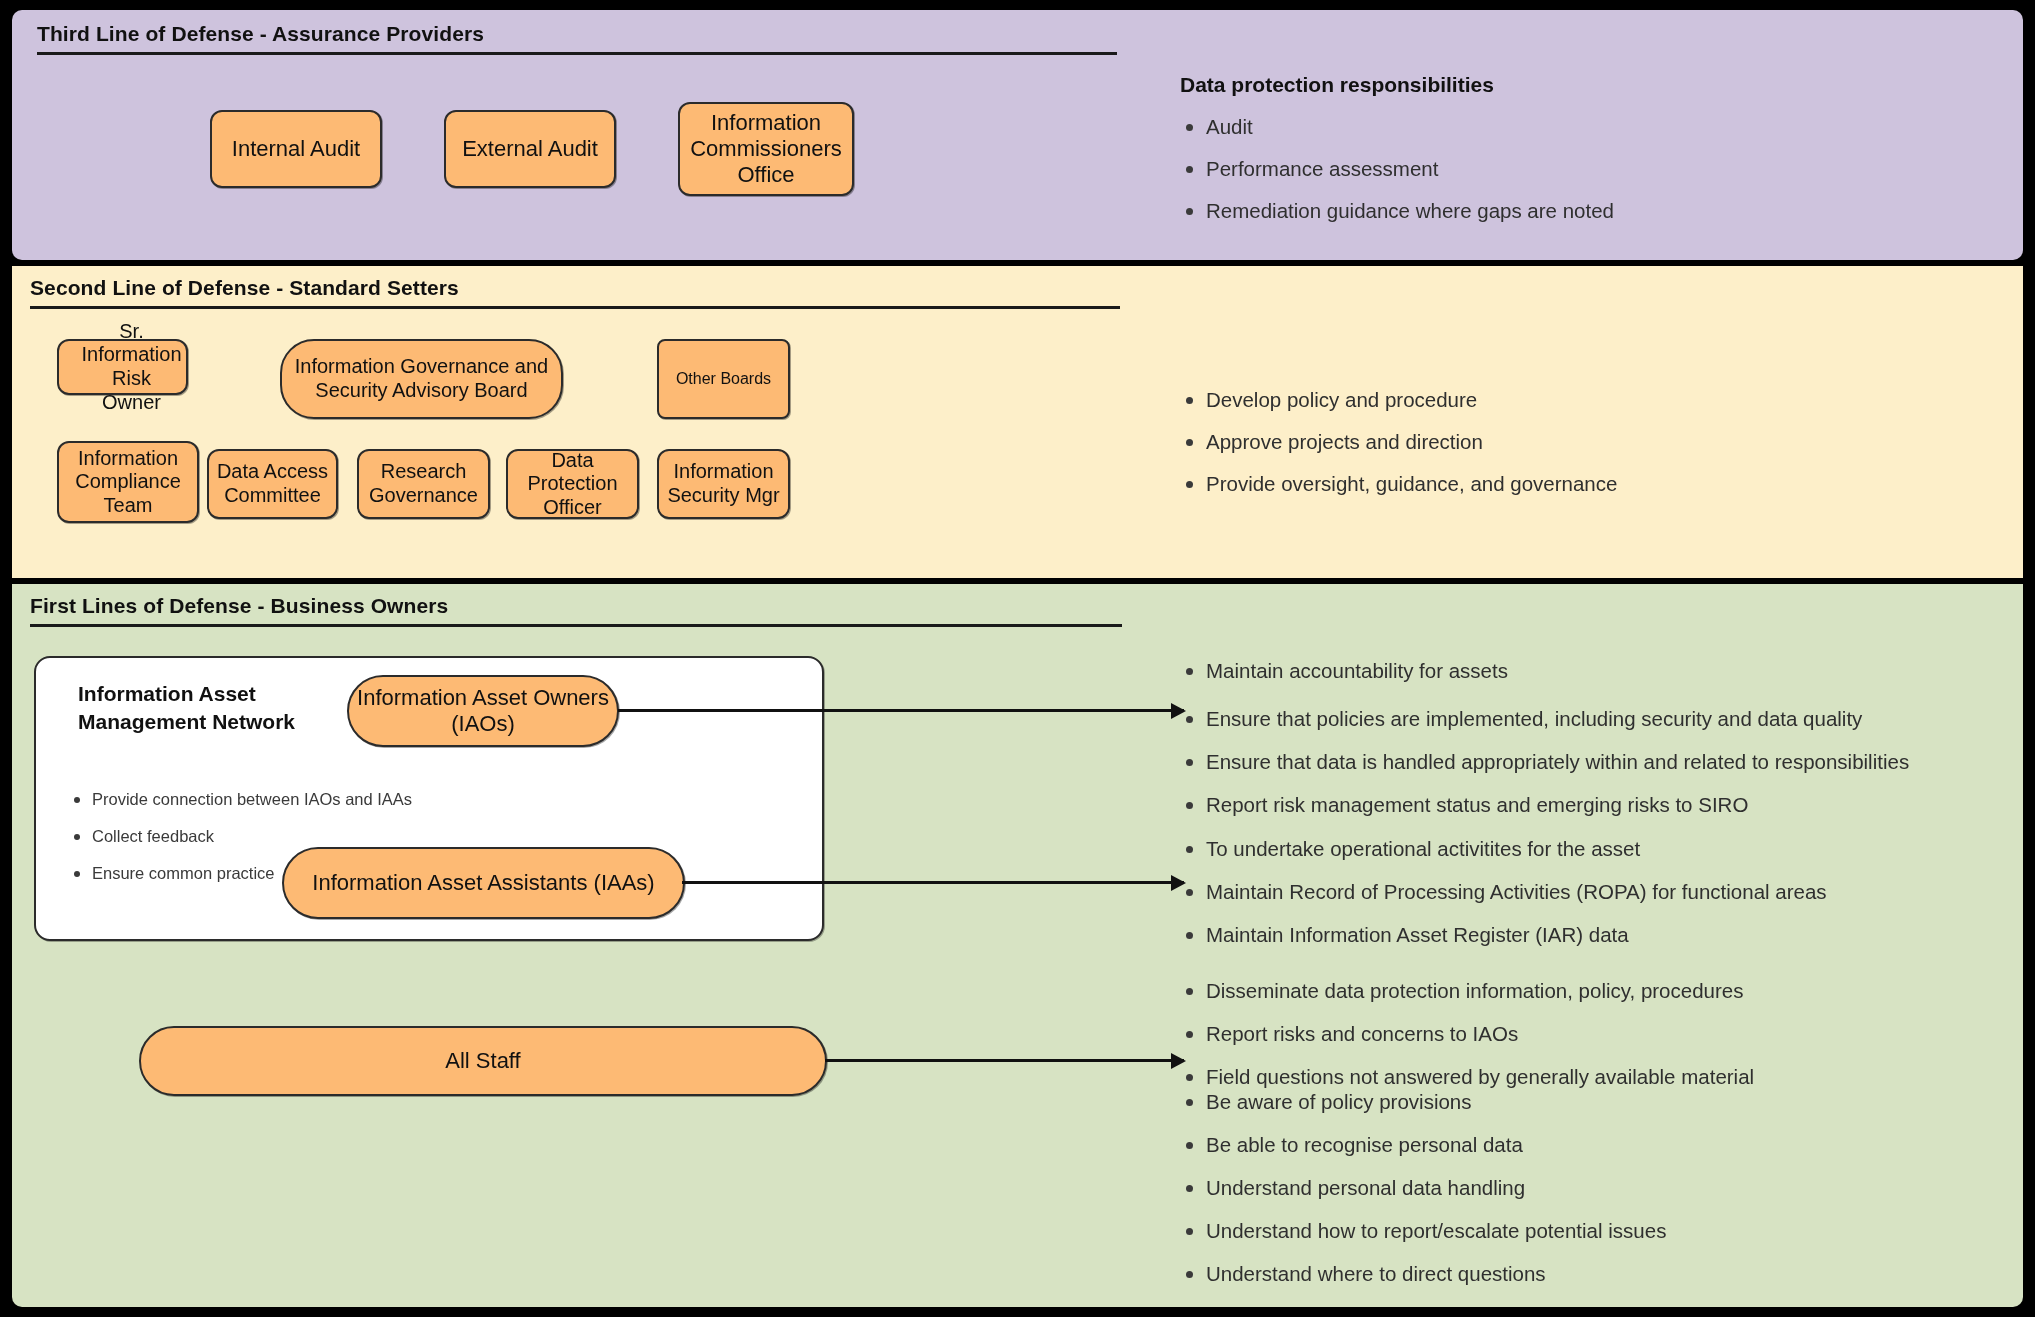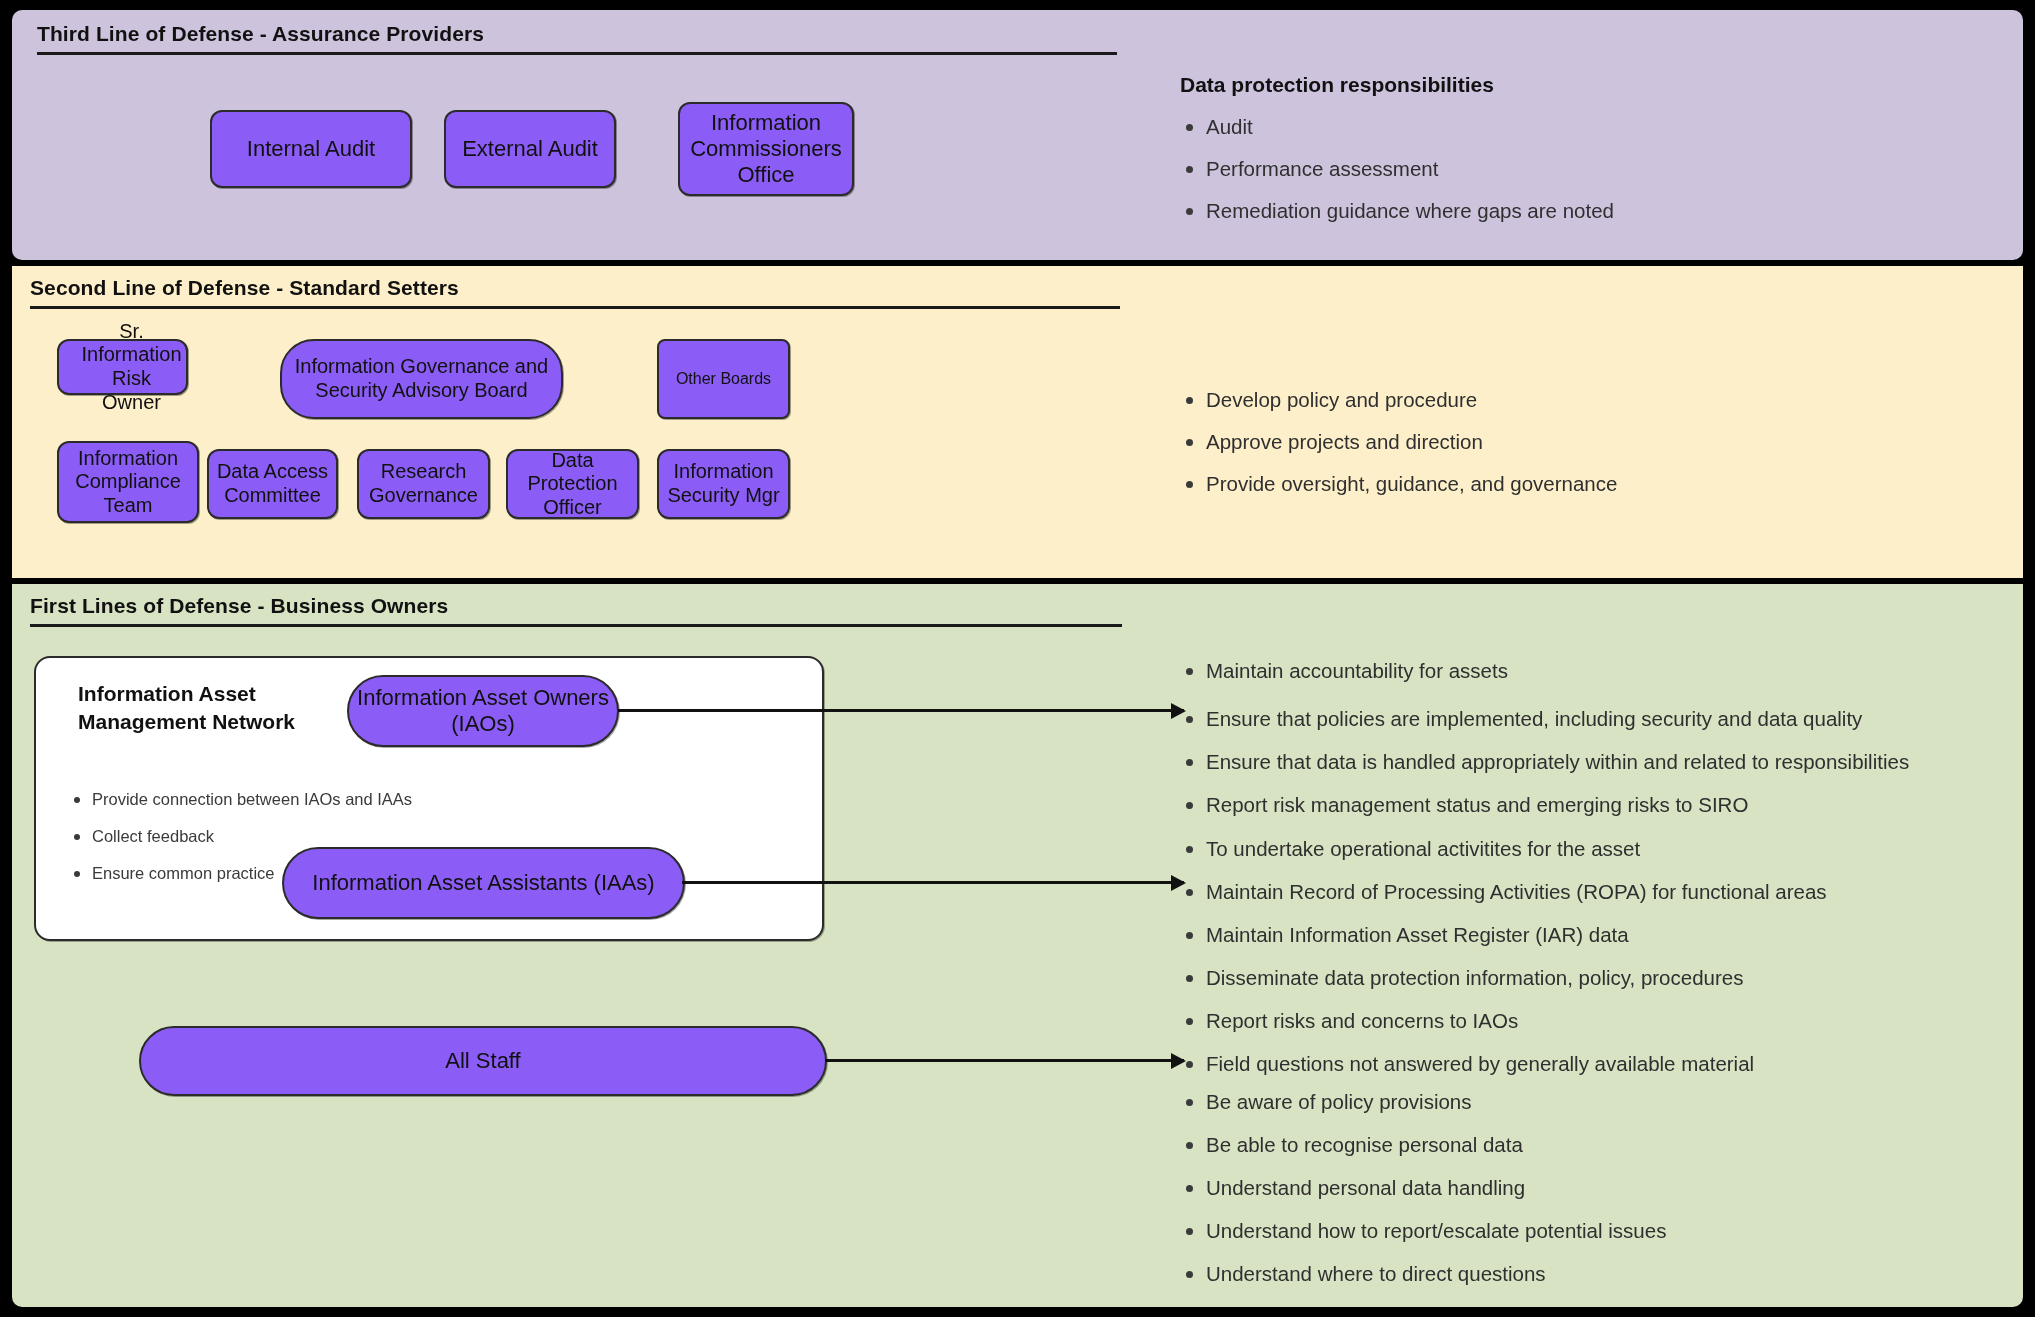--- a/index.html
+++ b/index.html
@@ -14,21 +14,21 @@
   .panel .inner{position:absolute;inset:0;border-radius:10px;}
 
   .panel-title{
     position:absolute;font-weight:bold;color:#111;white-space:nowrap;
     letter-spacing:.1px;
   }
   .title-rule{position:absolute;height:3px;background:#1a1a1a;}
 
   
   .node{
-    position:absolute;background:#8b5cf6;border:2px solid #2b2b2b;
+    position:absolute;background:#fdba74;border:2px solid #2b2b2b;
     display:flex;align-items:center;justify-content:center;text-align:center;
     color:#111;box-sizing:border-box;line-height:1.18;
     box-shadow:1px 1px 0 rgba(0,0,0,.35);
   }
   .node span{display:block;padding:0 6px;}
 
   
   .resp-head{position:absolute;font-weight:bold;color:#111;font-size:21px;white-space:nowrap;}
   .bullets{position:absolute;list-style:none;margin:0;padding:0;}
   .bullets li{
@@ -66,21 +66,21 @@
 <body>
 
 <div id="root">
 
   <div class="panel" style="top:10px;height:250px;">
     <div class="inner" style="background:#cec3dd;"></div>
 
     <div class="panel-title" style="left:25px;top:12px;font-size:21px;">Third Line of Defense - Assurance Providers</div>
     <div class="title-rule" style="left:25px;top:42px;width:1080px;"></div>
 
-    <div class="node" style="left:198px;top:100px;width:202px;height:78px;border-radius:12px;font-size:22px;">
+    <div class="node" style="left:198px;top:100px;width:172px;height:78px;border-radius:12px;font-size:22px;">
       <span>Internal Audit</span>
     </div>
     <div class="node" style="left:432px;top:100px;width:172px;height:78px;border-radius:12px;font-size:22px;">
       <span>External Audit</span>
     </div>
     <div class="node" style="left:666px;top:92px;width:176px;height:94px;border-radius:12px;font-size:22px;">
       <span>Information Commissioners Office</span>
     </div>
 
     <div class="resp-head" style="left:1168px;top:63px;">Data protection responsibilities</div>
@@ -167,21 +167,21 @@
     <ul class="bullets" style="left:1168px;top:75px;">
       <li style="margin-bottom:6px;">Maintain accountability for assets</li>
       <li style="margin-bottom:19px;margin-top:24px;">Ensure that policies are implemented, including security and data quality</li>
       <li style="margin-bottom:19px;">Ensure that data is handled appropriately within and related to responsibilities</li>
       <li>Report risk management status and emerging risks to SIRO</li>
     </ul>
 
     <ul class="bullets" style="left:1168px;top:253px;">
       <li style="margin-bottom:19px;">To undertake operational activitites for the asset</li>
       <li style="margin-bottom:19px;">Maintain Record of Processing Activities (ROPA) for functional areas</li>
-      <li style="margin-bottom:19px;">Maintain Information Asset Register (IAR) data</li>
+      <li style="margin-bottom:32px;">Maintain Information Asset Register (IAR) data</li>
       <li style="margin-bottom:19px;">Disseminate data protection information, policy, procedures</li>
       <li style="margin-bottom:19px;">Report risks and concerns to IAOs</li>
       <li>Field questions not answered by generally available material</li>
     </ul>
 
     <ul class="bullets" style="left:1168px;top:506px;">
       <li style="margin-bottom:19px;">Be aware of policy provisions</li>
       <li style="margin-bottom:19px;">Be able to recognise personal data</li>
       <li style="margin-bottom:19px;">Understand personal data handling</li>
       <li style="margin-bottom:19px;">Understand how to report/escalate potential issues</li>

